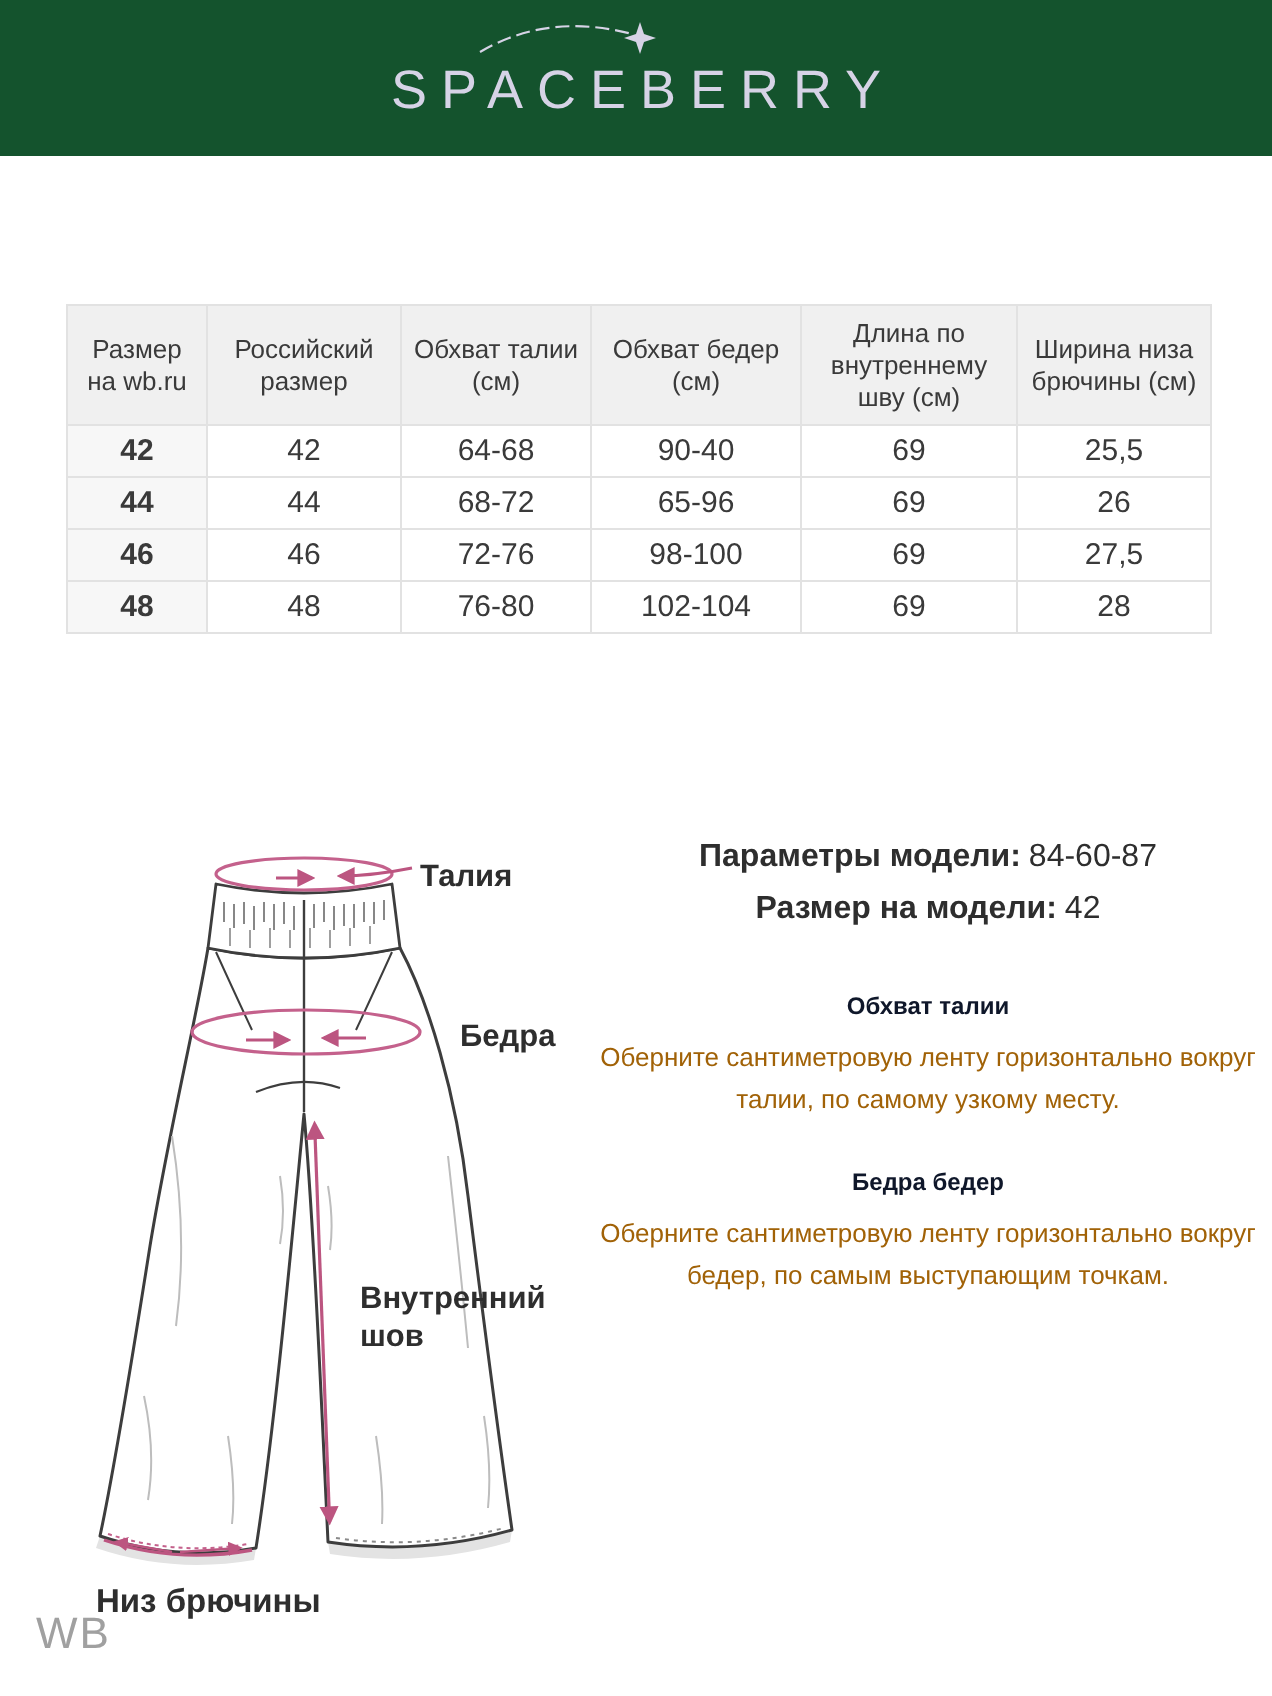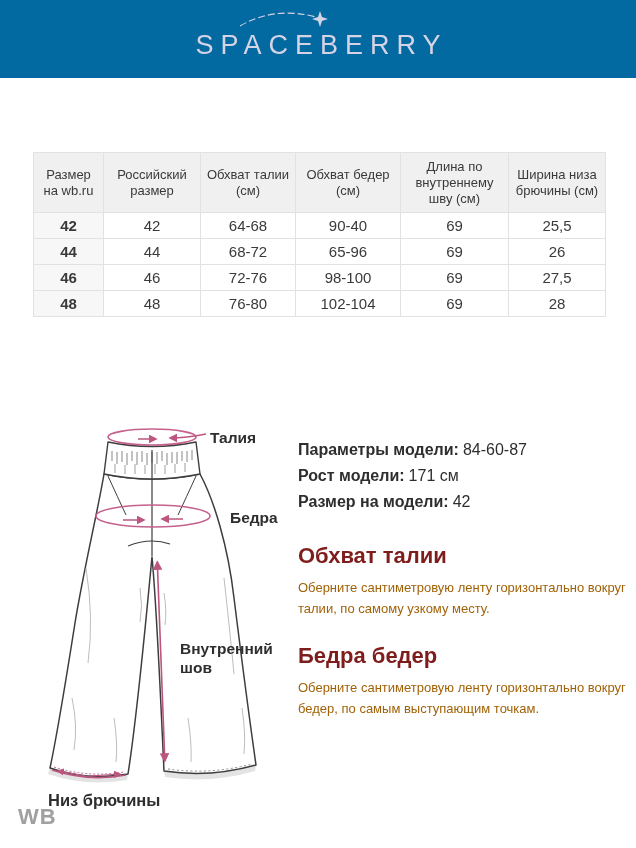--- a/index.html
+++ b/index.html
@@ -5,21 +5,21 @@
   html,body { margin:0; padding:0; background:#ffffff; }
   * { box-sizing:border-box; }
   .page {
     position:relative; width:636px; height:848px; background:#ffffff;
     font-family:"Liberation Sans", sans-serif; color:#3a3a3a; overflow:hidden;
   }
 
   
   .header {
     position:absolute; left:0; top:0; width:636px; height:78px;
-    background:#0369a1; display:flex; align-items:center; justify-content:center;
+    background:#14532d; display:flex; align-items:center; justify-content:center;
   }
   .logo {
     margin-top:12px;
     font-size:27px; letter-spacing:7px; font-weight:400; color:#d6d3e6;
     text-indent:7px;
   }
   .comet { position:absolute; left:50%; top:4px; margin-left:-86px; }
 
   
   table.size-table {
@@ -29,40 +29,40 @@
   table.size-table th {
     background:#f0f0f0; font-weight:400; font-size:13px; line-height:16px;
     height:60px; padding:2px 4px; border:1px solid #e2e2e2; text-align:center; color:#3a3a3a;
   }
   table.size-table td {
     background:#ffffff; height:26px; padding:0 2px; border:1px solid #e2e2e2; text-align:center;
   }
   table.size-table td:first-child { background:#f7f7f7; font-weight:700; }
 
   
-  .right-panel { position:absolute; left:298px; top:437px; width:332px; }
+  .right-panel { position:absolute; left:298px; top:416px; width:332px;text-align:center; }
   .mi-line { font-size:16px; line-height:26px; color:#2e2e2e; }
   .mi-label { font-weight:700; margin-right:4px; }
   .measure-guide { margin-top:28px; }
   .guide-section { margin-bottom:24px; }
-  .guide-title { font-size:22px; font-weight:700; color:#7f1d1d; margin:0 0 8px 0; }
+  .guide-title { font-size:12px; font-weight:700; color:#0f172a; margin:0 0 8px 0; }
   .guide-text { font-size:13px; line-height:21px; color:#a16207; }
 
   
   .diagram { position:absolute; left:28px; top:418px; }
   .diagram text {
     font-family:"Liberation Sans", sans-serif; font-weight:600;
     fill:#2e2e2e; font-size:15.5px;
   }
   .diagram text.big { font-size:16.5px; }
 
   
   .watermark {
     position:absolute; left:18px; top:804px;
-    font-size:22px; font-weight:700; letter-spacing:1px; color:#a0a0a0;
+    font-size:22px; font-weight:400; letter-spacing:1px; color:#a0a0a0;
   }
 </style>
 </head>
 <body>
 
 <div class="page">
 
   <div class="header">
     <svg class="comet" width="104" height="30" viewBox="0 0 104 30">
       <path d="M8,22 Q 42,2 84,13" fill="none" stroke="#d6d3e6" stroke-width="1.1" stroke-dasharray="7,3"></path>
@@ -170,23 +170,20 @@
     <text x="152" y="255">шов</text>
     <text x="20" y="388" class="big">Низ брючины</text>
   </svg>
 
   <div class="right-panel">
     <div class="model-info">
       <div class="mi-line">
         <span class="mi-label">Параметры модели:</span><span>84-60-87</span>
       </div>
       <div class="mi-line">
-        <span class="mi-label">Рост модели:</span><span>171 см</span>
-      </div>
-      <div class="mi-line">
         <span class="mi-label">Размер на модели:</span><span>42</span>
       </div>
     </div>
     <div class="measure-guide">
         <div class="guide-section">
           <div class="guide-title">Обхват талии</div>
           <div class="guide-text">Оберните сантиметровую ленту горизонтально вокруг талии, по самому узкому месту.</div>
         </div>
         <div class="guide-section">
           <div class="guide-title">Бедра бедер</div>

